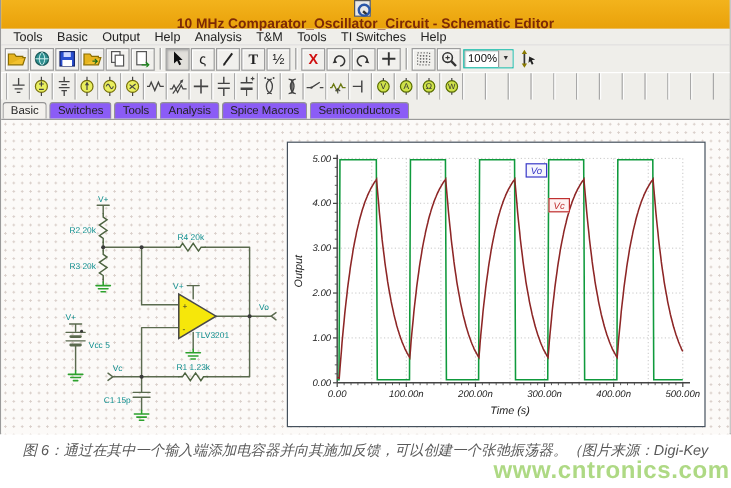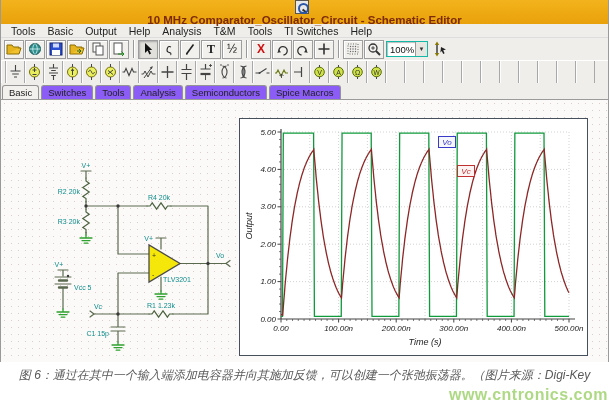--- a/index.html
+++ b/index.html
@@ -36,21 +36,21 @@
   
   .canvas{position:relative;height:266px;background:#fcfaf8;border-top:1px solid #9a9a9a;background-image:radial-gradient(circle,#d9cec9 0.8px,rgba(0,0,0,0) 1px);background-size:7px 7px;overflow:hidden;}
   .schem-svg{position:absolute;left:0;top:0;}
   .plotwin{position:absolute;left:238px;top:18px;width:349px;height:238px;background:#fff;border:1px solid #45505c;}
   .legend{position:absolute;font-size:8px;font-style:italic;text-align:center;line-height:11px;width:18px;height:12px;border:1px solid;background:#f6f6fd;}
   .legend.vo{left:198px;top:17px;}
   .legend.vc{left:217px;top:46px;background:#fdf3f3;}
   
   .caption{position:absolute;left:0;top:362px;width:609px;height:45px;background:#fff;text-align:center;padding-top:5px;}
   .caption .cline{font-size:12px;font-style:italic;color:#595959;line-height:16px;white-space:nowrap;}
-  .watermark{position:absolute;right:1px;bottom:3px;font-size:16px;font-weight:bold;color:rgba(160,210,110,0.85);letter-spacing:0.5px;font-style:normal;}
+  .watermark{position:absolute;right:1px;bottom:3px;font-size:20px;font-weight:bold;color:rgba(160,210,110,0.85);letter-spacing:0.5px;font-style:normal;}
 </style>
 </head>
 <body>
 
 <div class="stage">
   <div class="appwin">
 
     <div class="titlebar">
       <div class="appicon"></div>
       <div class="title-text">10 MHz Comparator_Oscillator_Circuit - Schematic Editor</div>
@@ -313,22 +313,22 @@
         <span class="tb2"></span>
         <span class="tb2"></span>
         <span class="tb2"></span>
     </div>
 
     <div class="tabsbar">
       <span class="tab active">Basic</span>
       <span class="tab">Switches</span>
       <span class="tab">Tools</span>
       <span class="tab">Analysis</span>
+      <span class="tab">Spice Macros</span>
       <span class="tab">Semiconductors</span>
-      <span class="tab">Spice Macros</span>
     </div>
 
     <div class="canvas">
 
       <svg class="schem-svg" width="609" height="266" viewBox="0 0 609 266">
         <defs>
           <path id="zzv" d="M0,0 v3 l3.2,2.2 l-6.4,4.4 l6.4,4.4 l-6.4,4.4 l3.2,2.2 v3.4" fill="none"></path>
           <path id="zzh" d="M0,0 h3 l2.2,-3.2 l4.4,6.4 l4.4,-6.4 l4.4,6.4 l2.2,-3.2 h3.4" fill="none"></path>
           <g id="gnd">
               <path d="M0,0 v3 M-6,3 h12 M-4,5.6 h8 M-1.8,8.2 h3.6" fill="none"></path>

